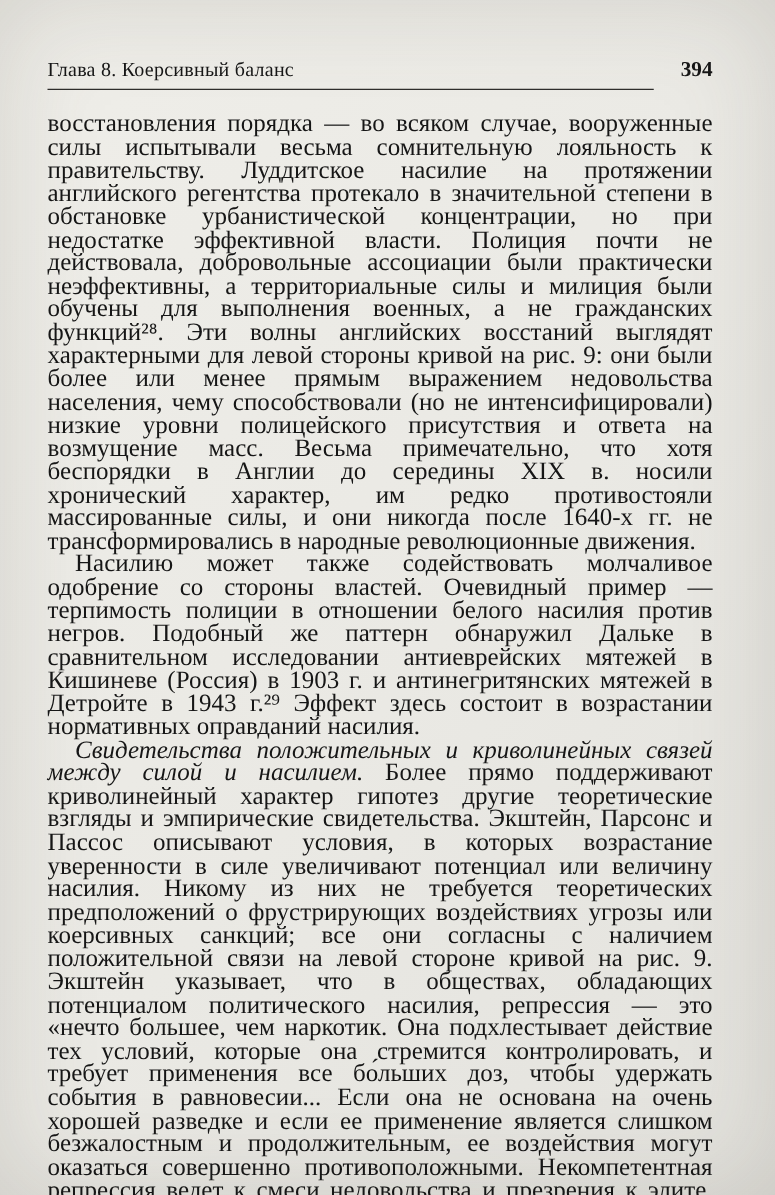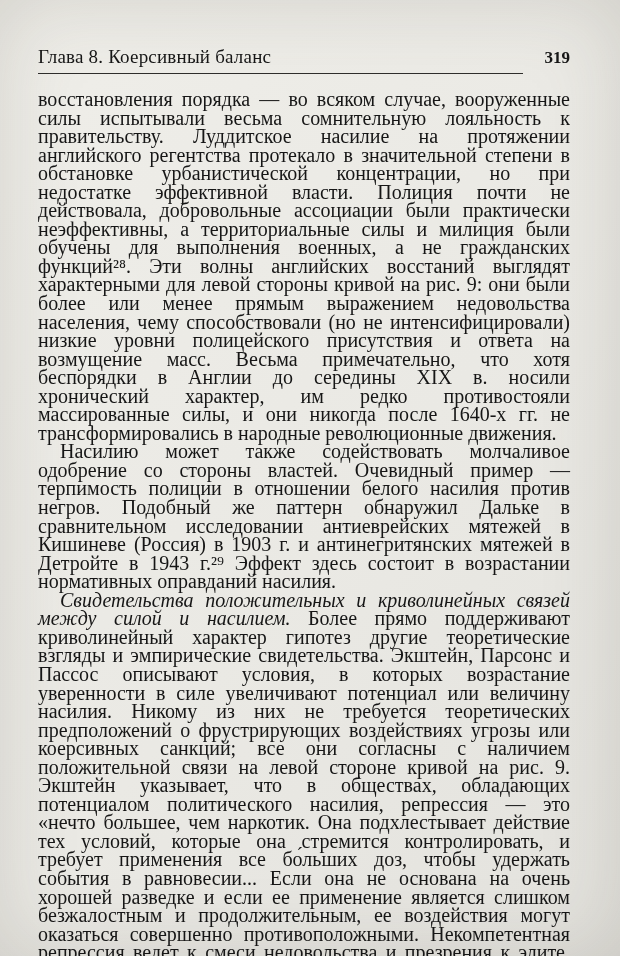--- a/index.html
+++ b/index.html
@@ -31,21 +31,21 @@
     align-items: baseline;
   }
   .chapter-wrap {
     flex: 1;
     border-bottom: 1.6px solid #2e2d2b;
     padding-bottom: 5px;
     margin-right: 22px;
     white-space: nowrap;
   }
   .chapter-title {
-    font-size: 19px;
+    font-size: 16px;
     letter-spacing: 0.2px;
   }
   .page-number {
     font-weight: bold;
     font-size: 17px;
   }
   .page-body {
     position: absolute;
     top: 90px;
     left: 38px;
@@ -70,21 +70,21 @@
 </style>
 </head>
 <body>
 
 <div class="scan-page">
 
   <div class="running-head">
     <div class="chapter-wrap">
       <span class="chapter-title">Глава 8. Коерсивный баланс</span>
     </div>
-    <span class="page-number">319</span>
+    <span class="page-number">394</span>
   </div>
 
   <div class="page-body">
 
     <p class="no-indent">
       <span>восстановления порядка — во всяком случае, вооруженные силы испытывали весьма сомнительную лояльность к правительству. Луддитское насилие на протяжении английского регентства протекало в значительной степени в обстановке урбанистической концентрации, но при недостатке эффективной власти. Полиция почти не действовала, добровольные ассоциации были практически неэффективны, а территориальные силы и милиция были обучены для выполнения военных, а не гражданских функций²⁸. Эти волны английских восстаний выглядят характерными для левой стороны кривой на рис. 9: они были более или менее прямым выражением недовольства населения, чему способствовали (но не интенсифицировали) низкие уровни полицейского присутствия и ответа на возмущение масс. Весьма примечательно, что хотя беспорядки в Англии до середины XIX в. носили хронический характер, им редко противостояли массированные силы, и они никогда после 1640-х гг. не трансформировались в народные революционные движения.</span>
     </p>
 
     <p>
       <span>Насилию может также содействовать молчаливое одобрение со стороны властей. Очевидный пример — терпимость полиции в отношении белого насилия против негров. Подобный же паттерн обнаружил Дальке в сравнительном исследовании антиеврейских мятежей в Кишиневе (Россия) в 1903 г. и антинегритянских мятежей в Детройте в 1943 г.²⁹ Эффект здесь состоит в возрастании нормативных оправданий насилия.</span>

